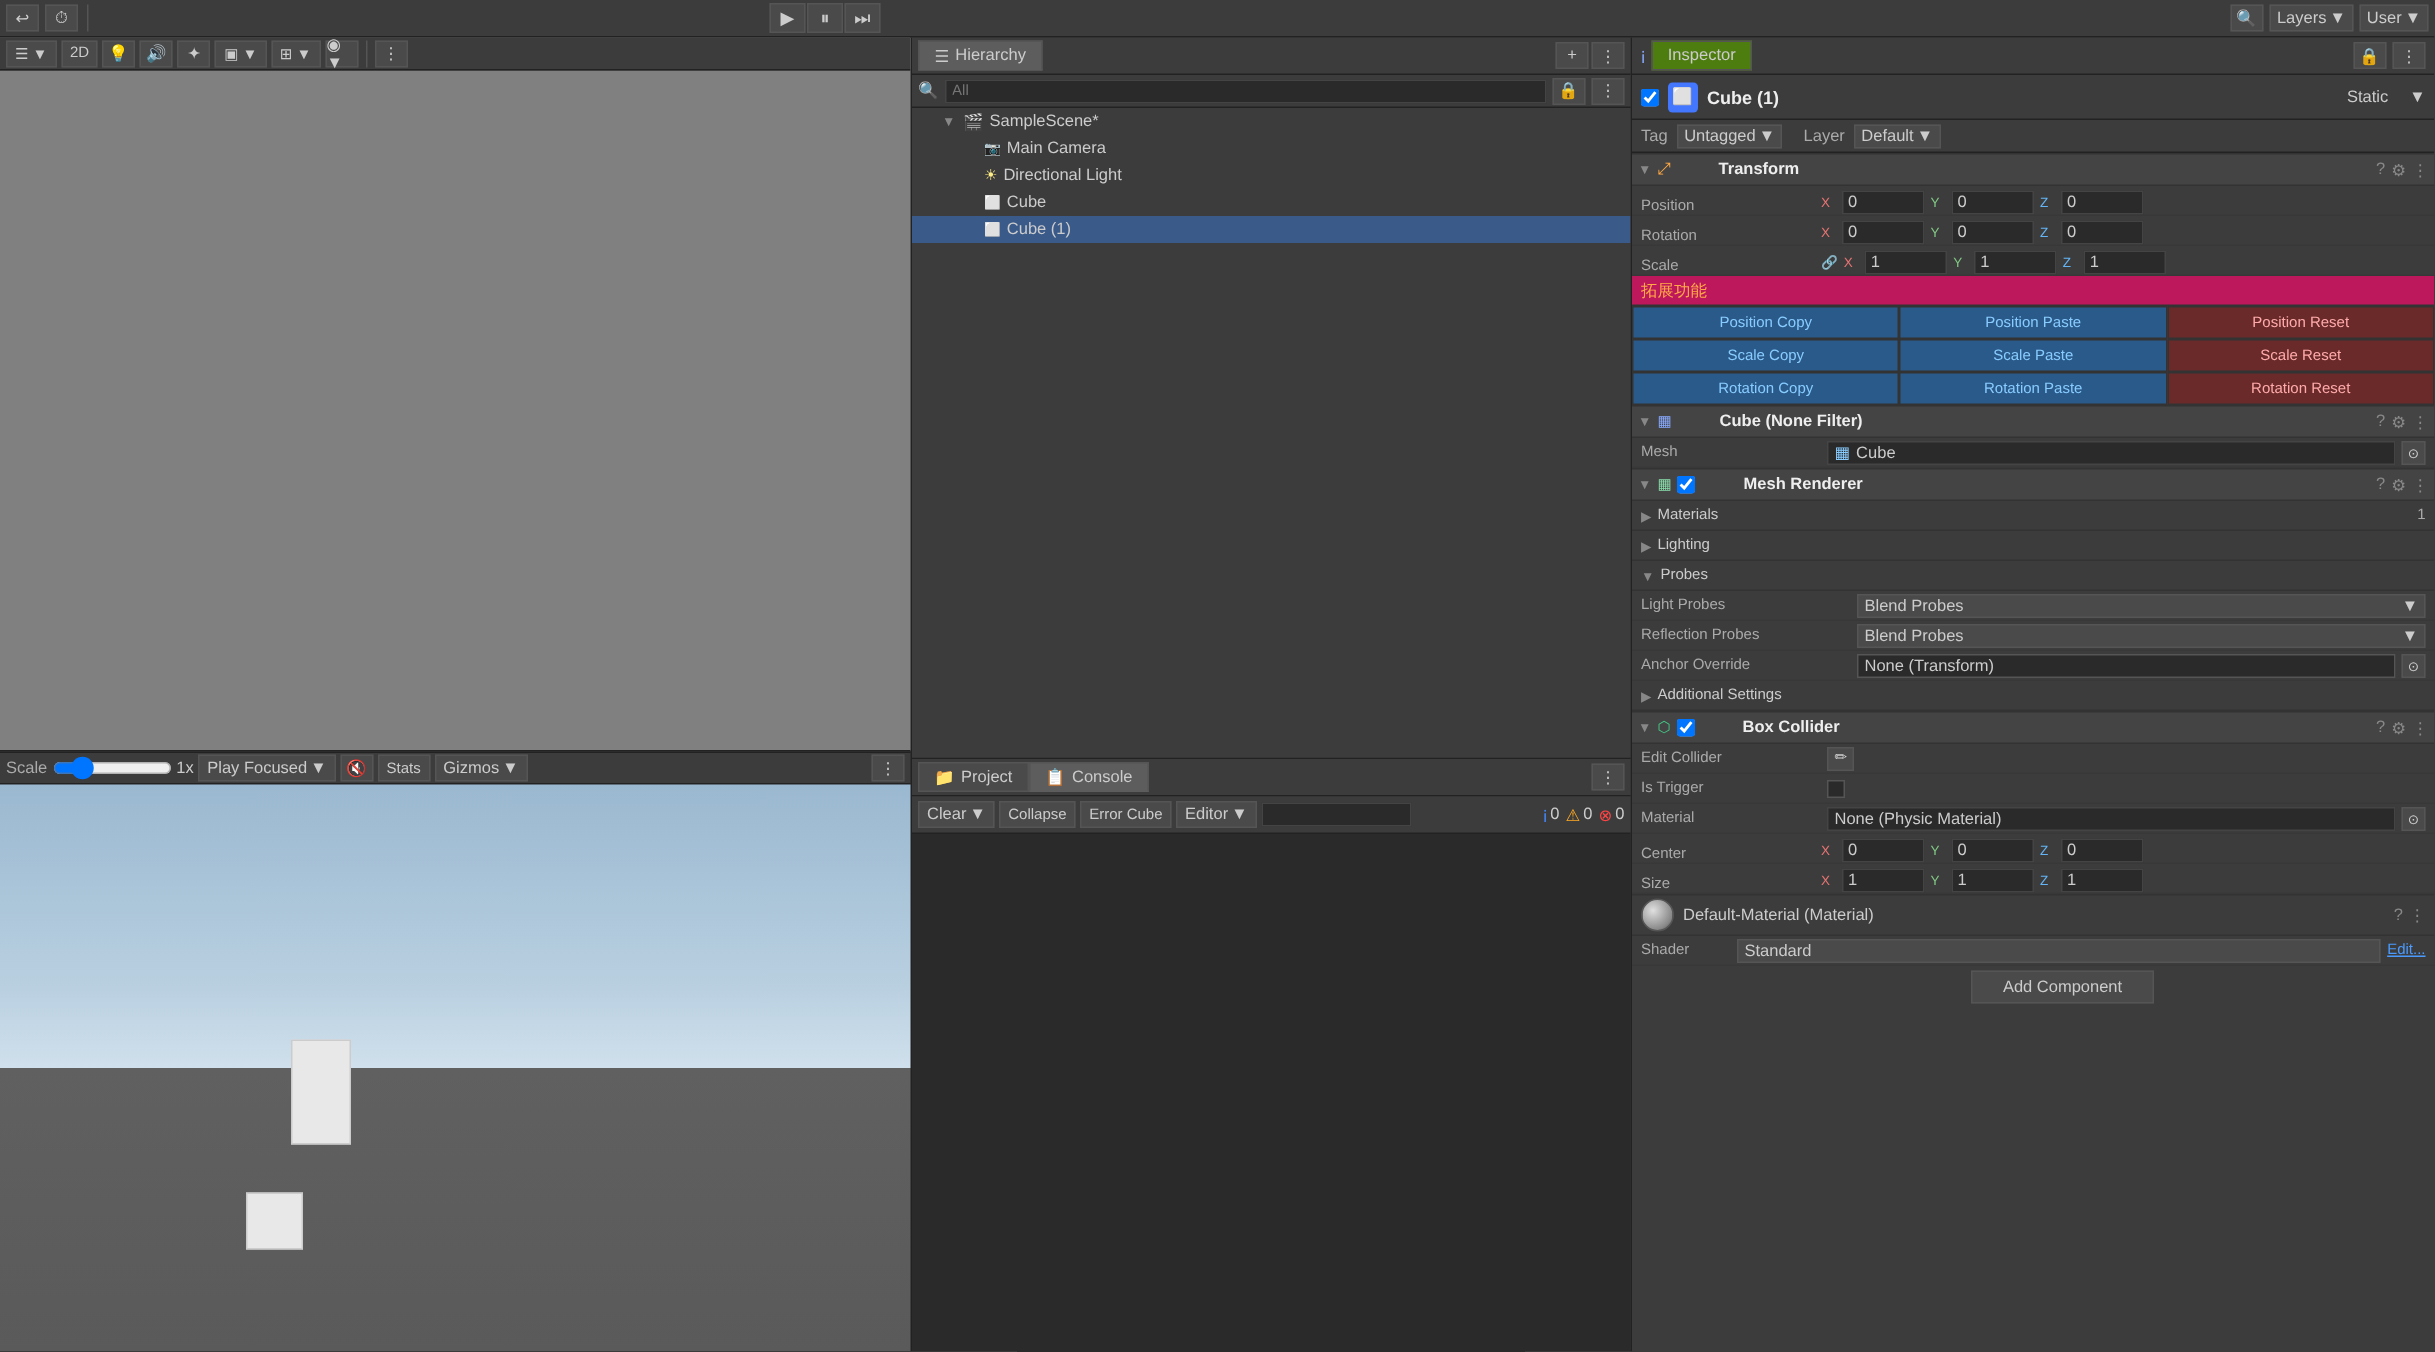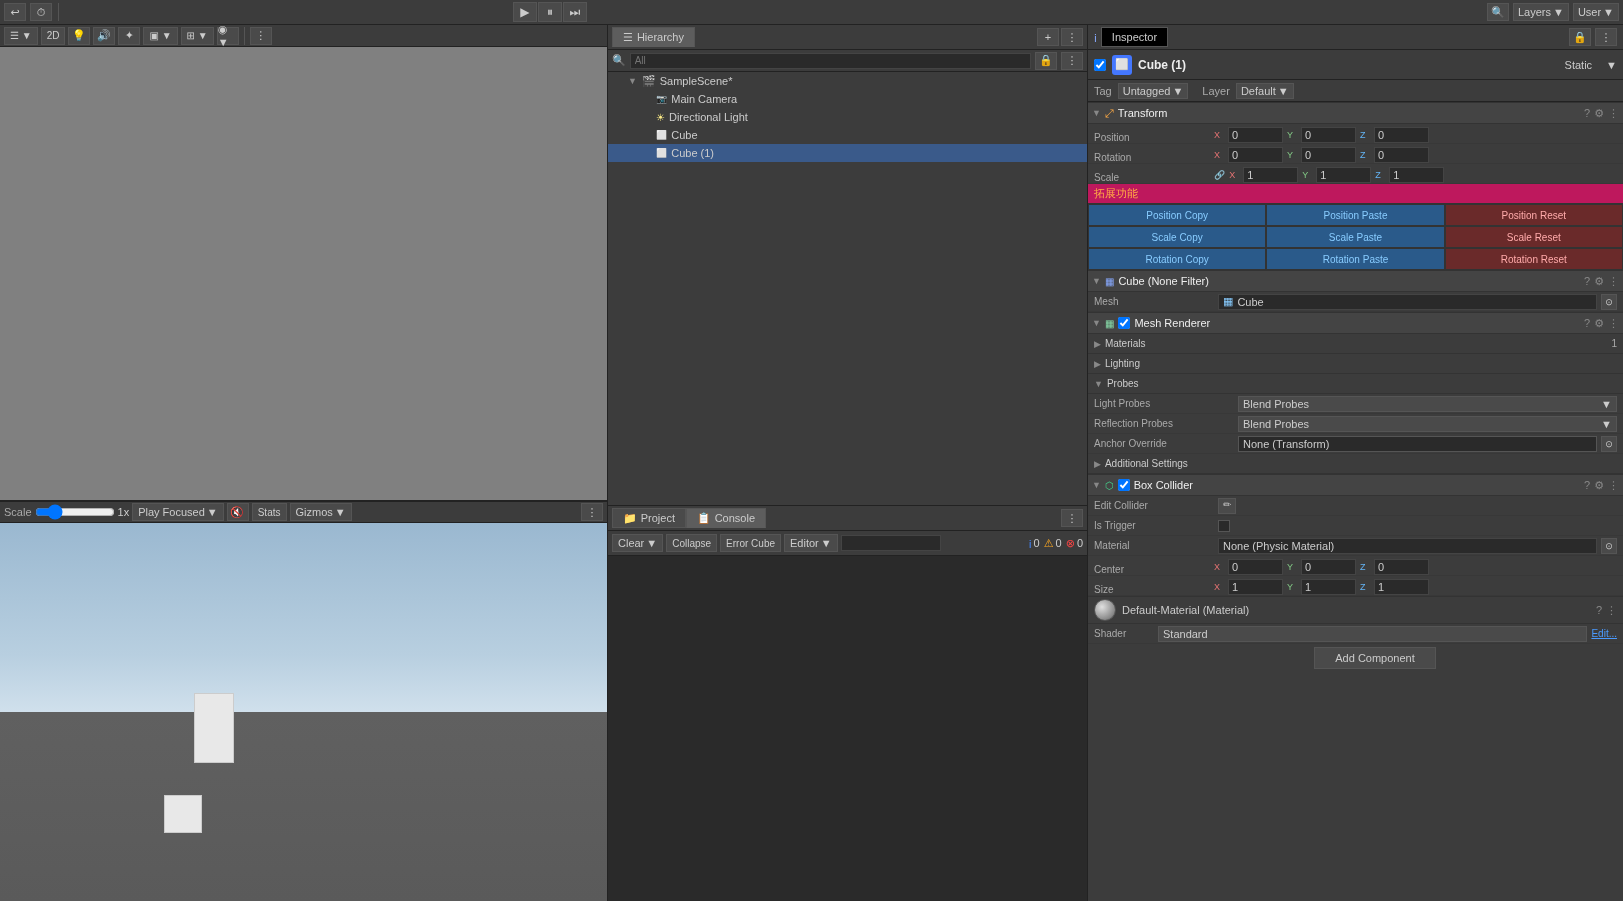--- a/index.html
+++ b/index.html
@@ -216,21 +216,21 @@
       height: 25px;
       background: #3c3c3c;
       display: flex;
       align-items: center;
       padding: 0 6px;
       border-bottom: 1px solid #222;
       gap: 4px;
     }
     .inspector-tab {
       padding: 2px 10px;
-      background: #000000;
+      background: #4d7c0f;
       border: 1px solid #555;
       color: #ccc;
       height: 20px;
       display: flex; align-items: center; gap: 4px;
     }
     .inspector-object-header {
       height: 30px;
       background: #3c3c3c;
       display: flex;
       align-items: center;
@@ -269,21 +269,21 @@
       height: 22px;
       background: #444;
       display: flex;
       align-items: center;
       padding: 0 4px;
       gap: 4px;
       border-top: 1px solid #333;
       border-bottom: 1px solid #333;
       cursor: pointer;
     }
-    .comp-name { color: #eee; font-weight: normal; }
+    .comp-name { color: #eee; font-weight: bold; margin-left: 28px; }
     .comp-actions { margin-left: auto; display: flex; gap: 4px; color: #888; }
 
     .property-row {
       height: 20px;
       display: flex;
       align-items: flex-end;
       padding: 0 6px;
       background: #3c3c3c;
       border-bottom: 1px solid #383838;
     }

